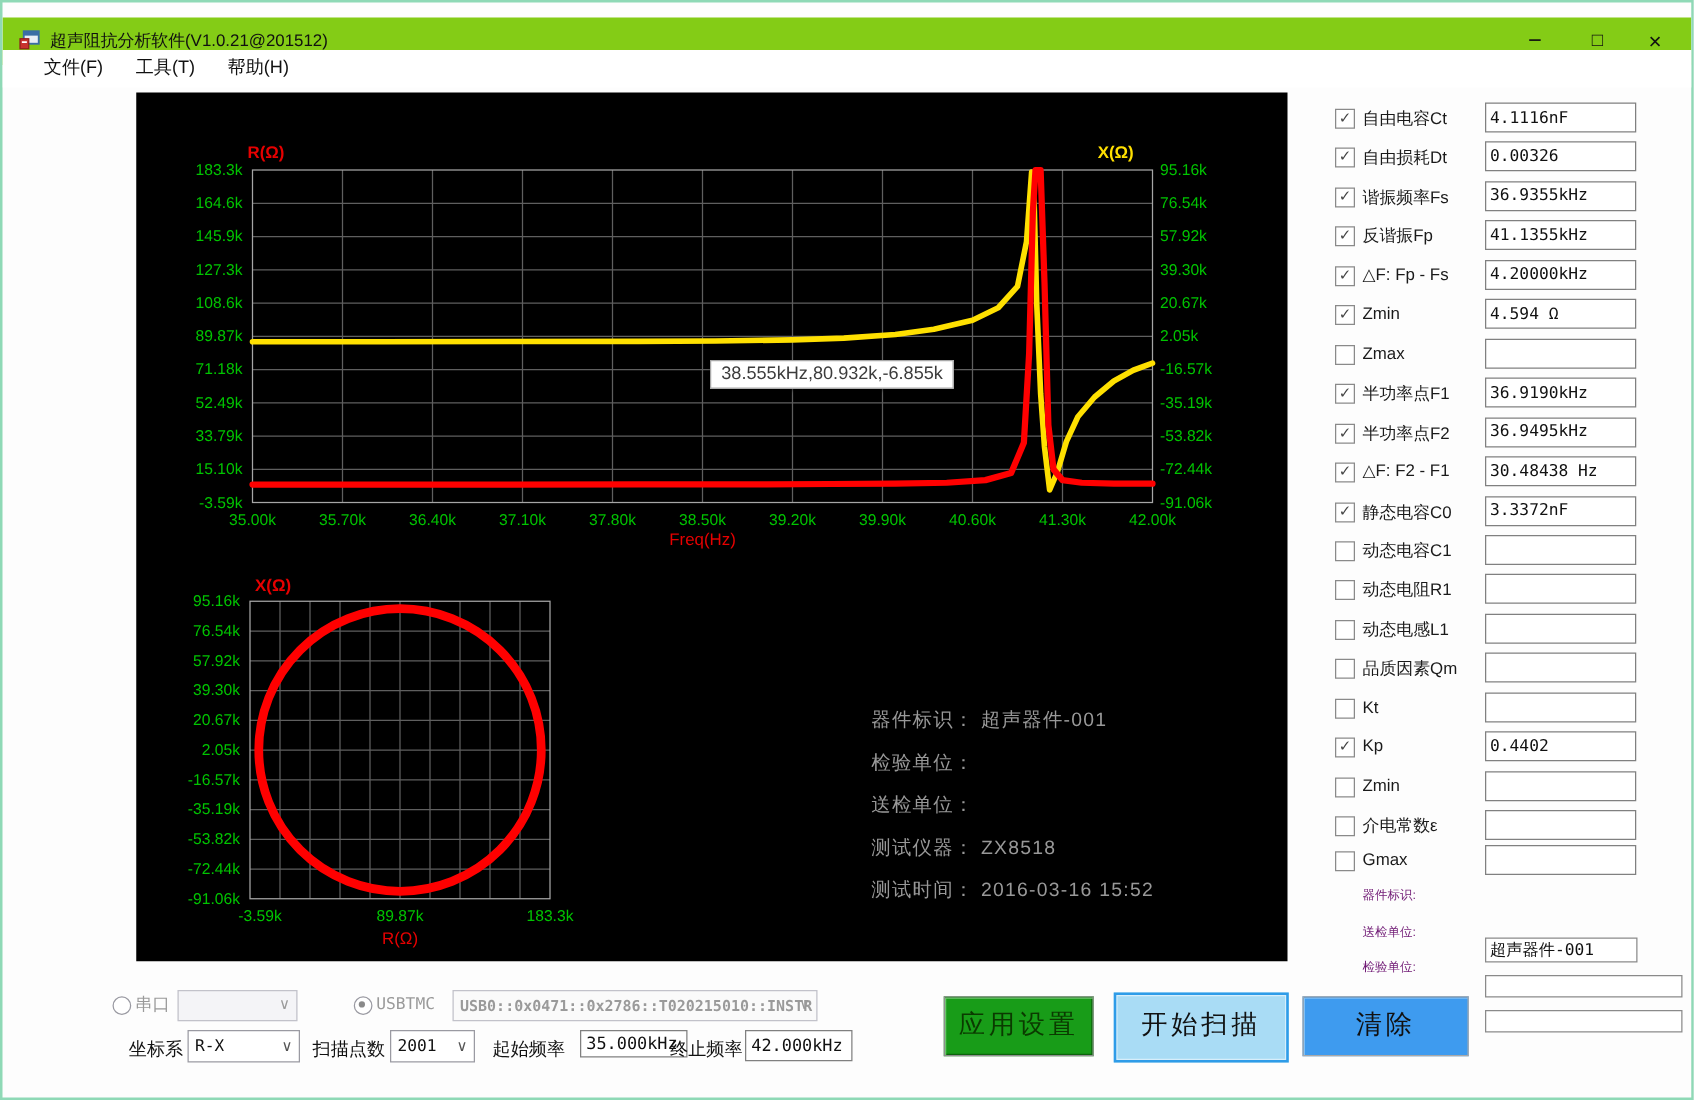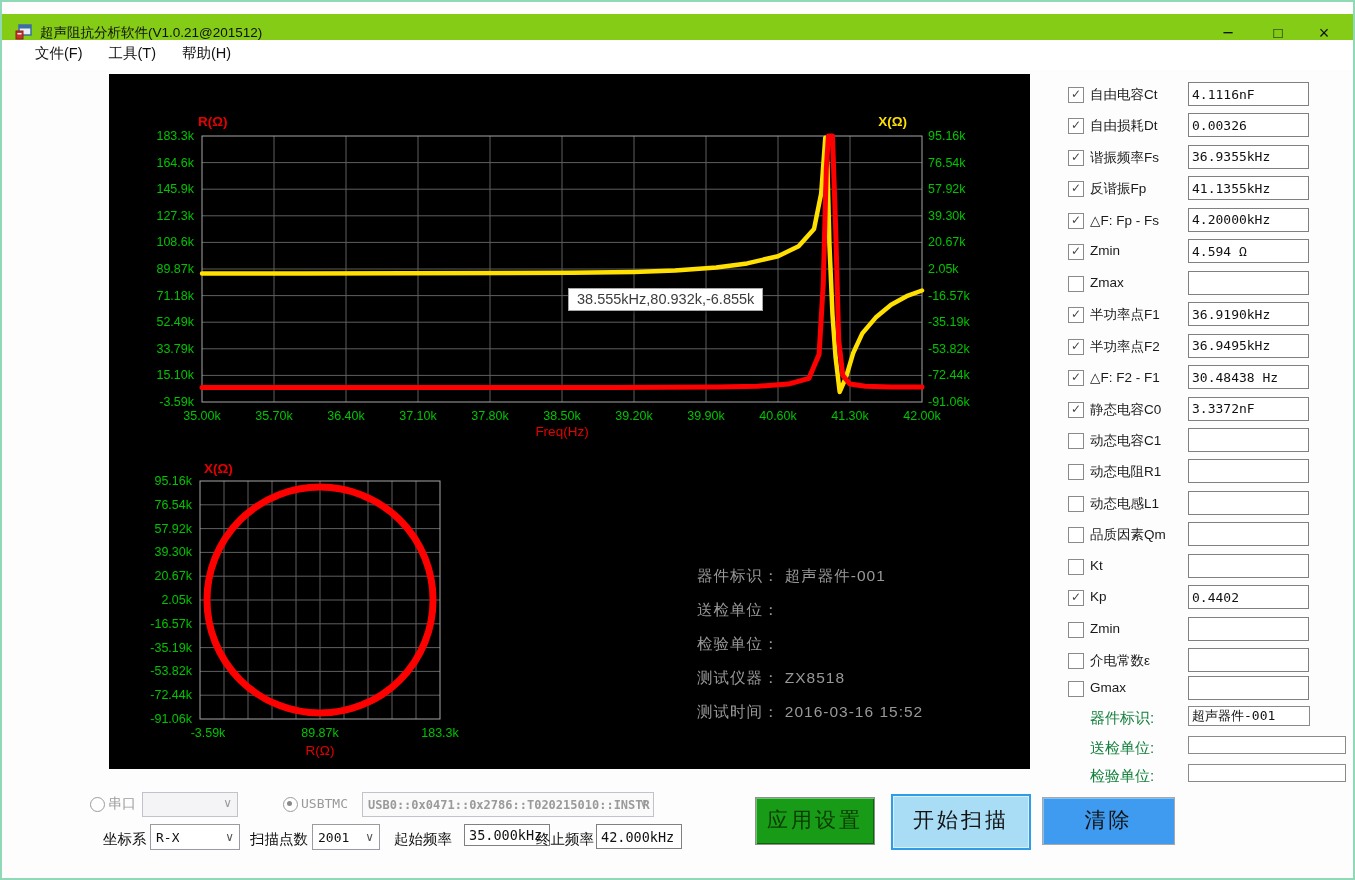--- a/index.html
+++ b/index.html
@@ -21,22 +21,22 @@
   #chart-svg{position:absolute;left:0;top:0;}
   #tooltip{position:absolute;left:459px;top:214px;background:#fff;border:1px solid #a8a8a8;box-shadow:1px 2px 3px rgba(0,0,0,.5);padding:2px 8px 3px 8px;font-size:14.5px;color:#3c3c3c;white-space:nowrap;}
   #info-overlay{position:absolute;left:588px;top:492px;color:#989898;font-size:15.5px;}
   .info-line{height:34px;letter-spacing:1px;white-space:nowrap;}
   
   #results{position:absolute;left:1056px;top:0;width:299px;height:880px;}
   .res-row{position:absolute;left:0;height:24px;width:299px;}
   .cbx{position:absolute;left:10px;top:3px;width:14px;height:14px;border:1px solid #8a8a8a;background:#fff;font-size:12px;line-height:13px;text-align:center;color:#444;}
   .res-label{position:absolute;left:32px;top:2px;font-size:13.5px;color:#1a1a1a;white-space:nowrap;}
   .res-field{position:absolute;left:130px;top:-2px;width:113px;height:20px;border:1px solid #808080;background:#fff;font-family:"DejaVu Sans Mono","Liberation Mono",monospace;font-size:13px;color:#111;padding:1px 3px;box-sizing:content-box;}
-  .extra-label{position:absolute;left:32px;font-size:15px;color:#15803d;}
-  .extra-field{position:absolute;left:130px;border:1px solid #8a8a8a;background:#fff;font-family:"DejaVu Sans Mono","Liberation Mono",monospace;font-size:13px;color:#111;padding:1px 3px;}
+  .extra-label{position:absolute;left:32px;font-size:10px;color:#701a75;}
+  .extra-field{position:absolute;left:130px;border:1px solid #8a8a8a;background:#fff;font-family:"DejaVu Sans Mono","Liberation Mono",monospace;font-size:13px;color:#111;padding:1px 3px;margin-top:44px;}
   
   .radio{position:absolute;width:13px;height:13px;border:1px solid #9a9aa2;border-radius:50%;background:#fff;}
   .radio .dot{position:absolute;left:3px;top:3px;width:5px;height:5px;border-radius:50%;background:#8a8a8a;display:none;}
   .radio.sel .dot{display:block;}
   .glabel{position:absolute;font-size:14px;color:#9a9a9a;white-space:nowrap;}
   .blabel{position:absolute;font-size:14.5px;color:#111;white-space:nowrap;}
   .combo{position:absolute;border:1px solid #9a9aa2;background:#fff;font-size:13px;color:#111;box-sizing:border-box;}
   .combo .val{position:absolute;left:5px;top:4px;white-space:nowrap;overflow:hidden;font-family:"DejaVu Sans Mono","Liberation Mono",monospace;}
   .combo .arr{position:absolute;right:5px;top:3px;color:#555;font-size:12px;}
   .combo.disabled{background:#f4f4f7;border-color:#c2c2ca;}
@@ -164,22 +164,22 @@
         <text x="99" y="663" fill="#00c400" font-size="12.5" text-anchor="middle">-3.59k</text>
         <text x="211" y="663" fill="#00c400" font-size="12.5" text-anchor="middle">89.87k</text>
         <text x="331" y="663" fill="#00c400" font-size="12.5" text-anchor="middle">183.3k</text>
         <text x="95" y="399" fill="#e60000" font-size="13.5" font-weight="bold">X(Ω)</text>
         <text x="211" y="681" fill="#e60000" font-size="13.5" text-anchor="middle">R(Ω)</text>
         <circle cx="211.0192626678795" cy="526" r="113.00765155974102" fill="none" stroke="#ff0000" stroke-width="7"></circle>
       </svg>
     <div id="tooltip">38.555kHz,80.932k,-6.855k</div>
     <div id="info-overlay">
         <div class="info-line">器件标识： 超声器件-001</div>
+        <div class="info-line">检验单位： </div>
         <div class="info-line">送检单位： </div>
-        <div class="info-line">检验单位： </div>
         <div class="info-line">测试仪器： ZX8518</div>
         <div class="info-line">测试时间： 2016-03-16 15:52</div>
       </div>
   </div>
 
   <div id="results">
       <div class="res-row" style="top: 82px;">
         <span class="cbx">✓</span>
         <span class="res-label">自由电容Ct</span>
         <input class="res-field" value="4.1116nF" style="">

